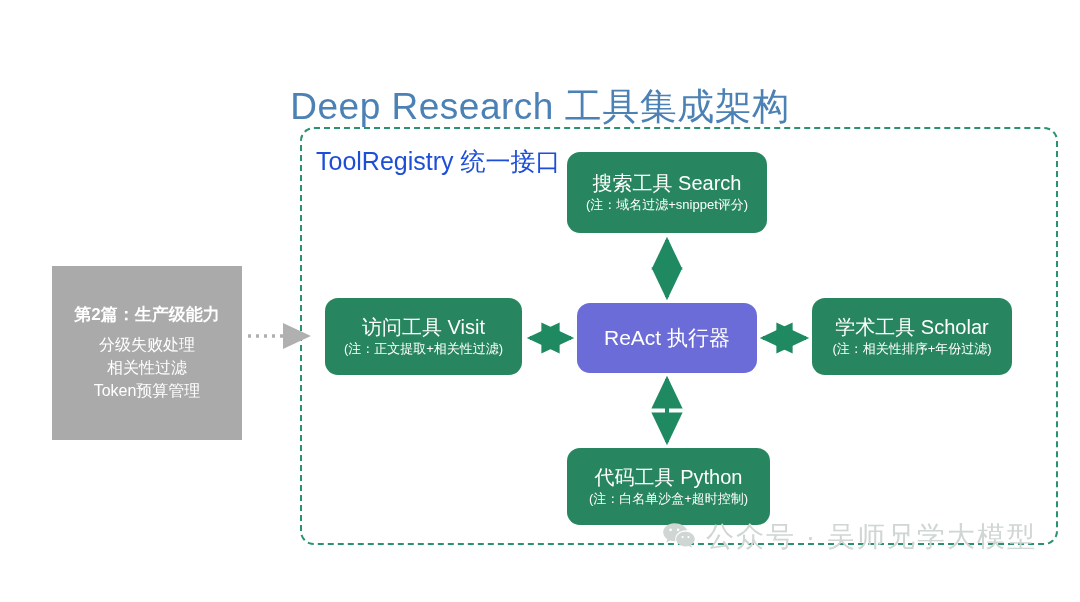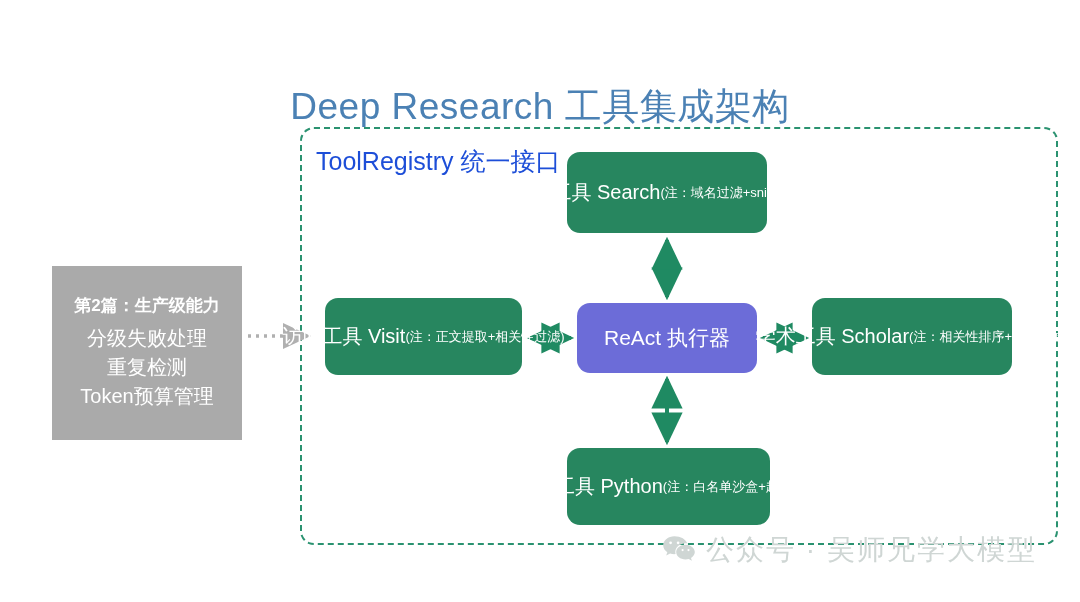--- a/index.html
+++ b/index.html
@@ -52,21 +52,21 @@
     color: #1d4ed8;
     white-space: nowrap;
   }
 
   
   .node {
     position: absolute;
     box-sizing: border-box;
     border-radius: 13px;
     display: flex;
-    flex-direction: row;
+    flex-direction: column;
     align-items: center;
     justify-content: center;
     color: #ffffff;
     text-align: center;
     padding: 18px 8px;
   }
   .node.green {
     background: #27865f;
   }
   .node.purple {
@@ -114,41 +114,41 @@
     box-sizing: border-box;
   }
   .gray-title {
     font-size: 17px;
     font-weight: bold;
     line-height: 1.3;
     margin-bottom: 7px;
     white-space: nowrap;
   }
   .gray-line {
-    font-size: 20px;
+    font-size: 16px;
     font-weight: 400;
     line-height: 1.45;
     white-space: nowrap;
   }
 
   
   #arrows {
     position: absolute;
     left: 0;
     top: 0;
     width: 1080px;
     height: 602px;
     pointer-events: none;
   }
 
   
   #watermark {
     position: absolute;
     left: 662px;
-    top: 531px;
+    top: 518px;
     display: flex;
     align-items: center;
     gap: 10px;
   }
   .wm-text {
     font-size: 28px;
     color: #cfd6d4;
     letter-spacing: 2px;
     white-space: nowrap;
   }
@@ -211,21 +211,21 @@
   </div>
 
   <div id="node-python" class="node green">
     <div class="node-title">代码工具 Python</div>
     <div class="node-note">(注：白名单沙盒+超时控制)</div>
   </div>
 
   <div id="gray-box">
     <div class="gray-title">第2篇：生产级能力</div>
     <div class="gray-line">分级失败处理</div>
-    <div class="gray-line">重复检测</div>
+    <div class="gray-line">相关性过滤</div>
     <div class="gray-line">Token预算管理</div>
   </div>
 
   <div id="watermark">
     <svg class="wm-icon" viewBox="0 0 34 30" xmlns="http://www.w3.org/2000/svg">
       <path d="M12.4 1.2C6.2 1.2 1.2 5.3 1.2 10.3c0 2.8 1.6 5.3 4.1 7L4.2 20.6l3.9-2
                 c1.3.4 2.8.6 4.3.6.4 0 .8 0 1.2-.1-.2-.7-.3-1.4-.3-2.1
                 0-4.8 4.8-8.7 10.7-8.7.4 0 .8 0 1.2.1C24.1 4.4 18.8 1.2 12.4 1.2z" fill="#cfd6d4"></path>
       <circle cx="8.6" cy="7.8" r="1.35" fill="#ffffff"></circle>
       <circle cx="16.1" cy="7.8" r="1.35" fill="#ffffff"></circle>

